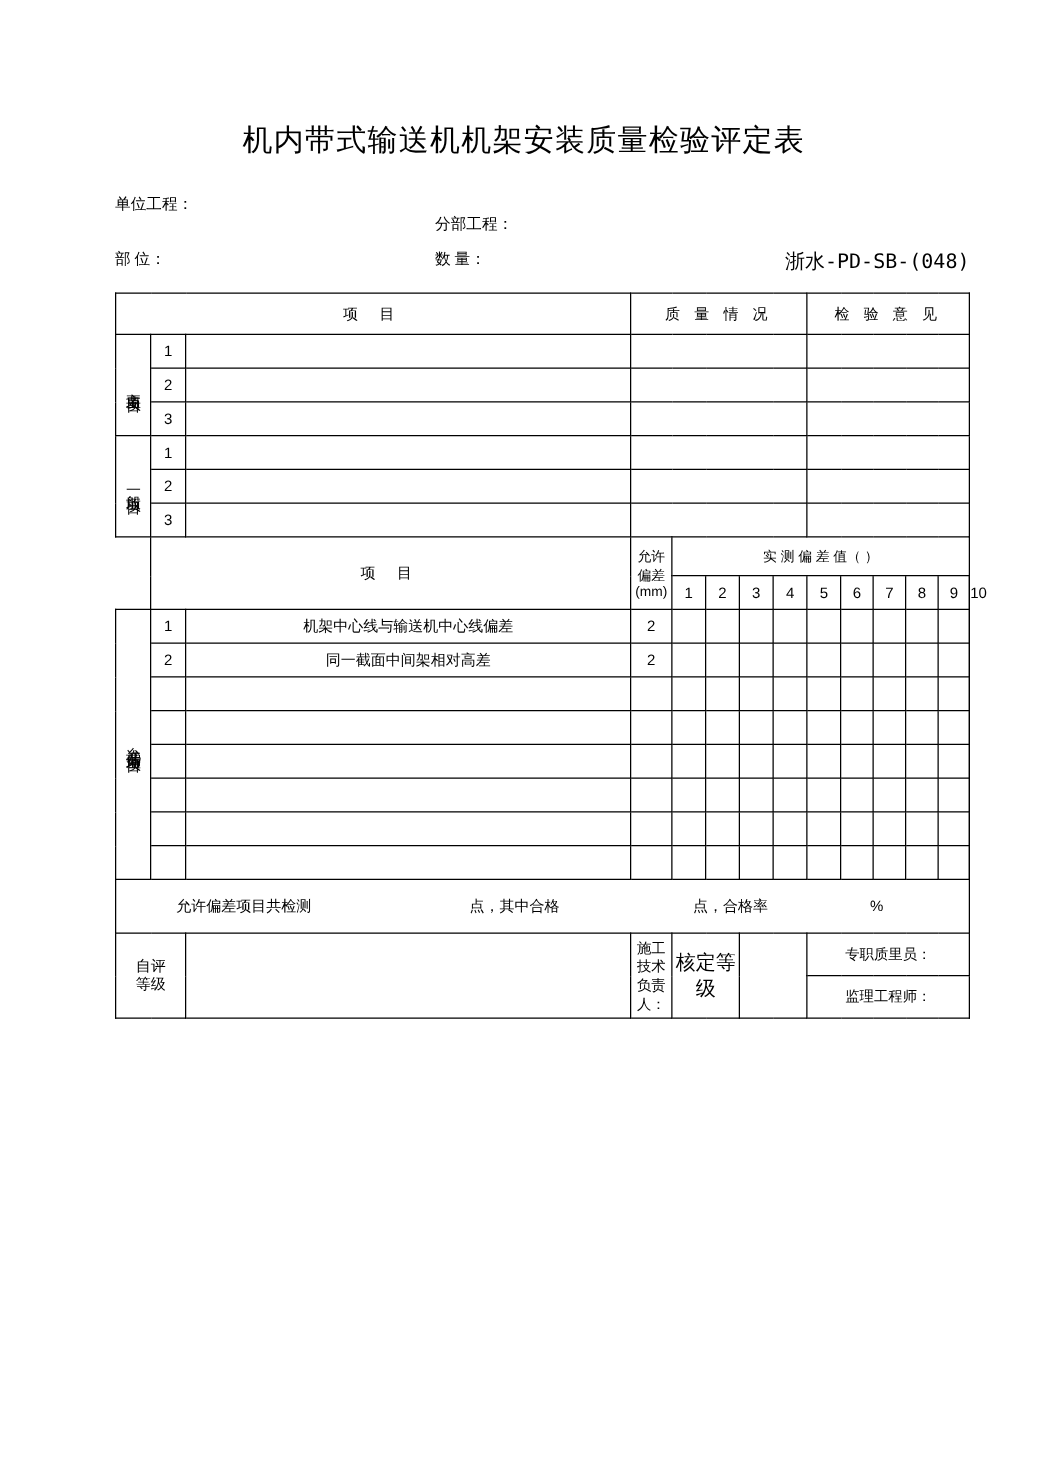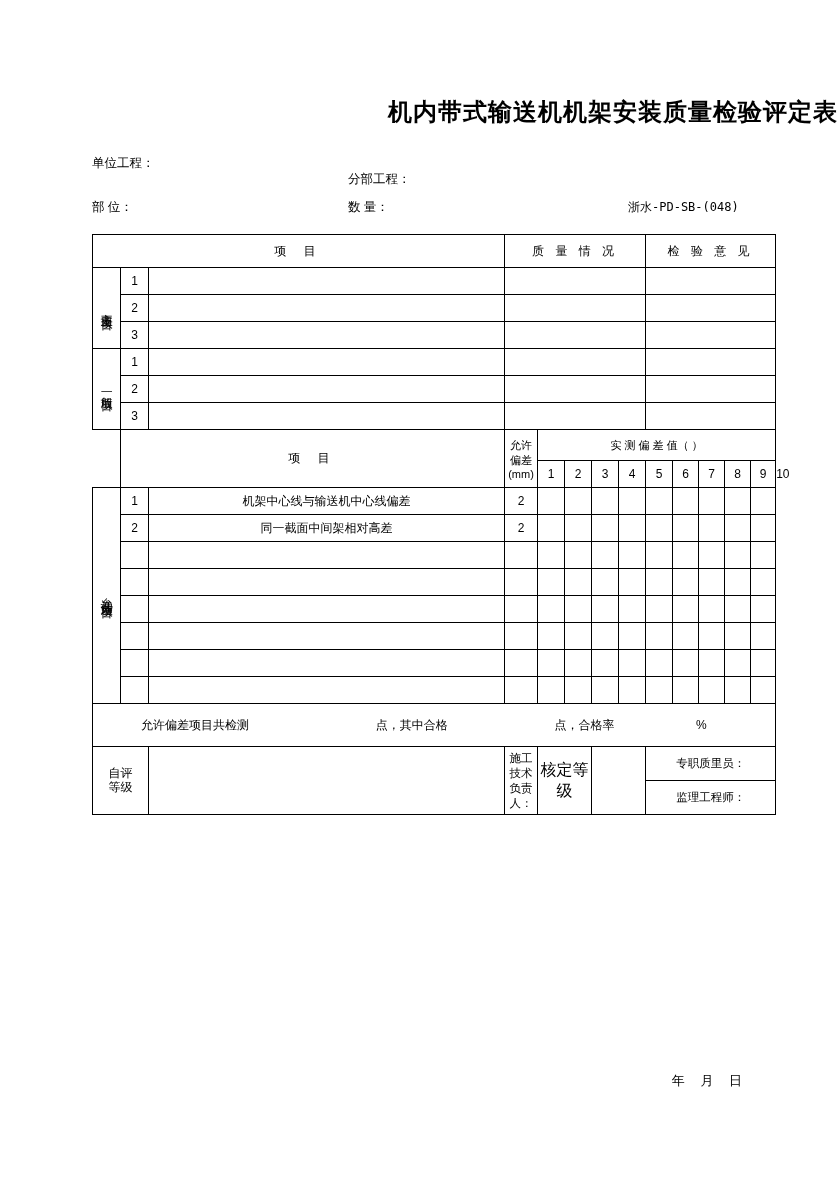--- a/index.html
+++ b/index.html
@@ -18,37 +18,37 @@
     position: relative;
     width: 838px;
     height: 1186px;
     box-sizing: border-box;
   }
   .title {
     position: absolute;
     top: 96px;
     left: 0;
     width: 838px;
-    text-align: right;
+    text-align: center;
     font-size: 24px;
-    font-weight: bold;
+    font-weight: normal;
     letter-spacing: 1px;
     font-family: "DejaVu Sans", "Liberation Sans", sans-serif;
   }
   .hdr {
     position: absolute;
     font-size: 12.5px;
     white-space: nowrap;
     font-family: Liberation Serif, serif;
   }
   .hdr-unit   { top: 155px; left: 92px; }
   .hdr-part   { top: 171px; left: 348px; }
   .hdr-pos    { top: 199px; left: 92px; }
   .hdr-qty    { top: 199px; left: 348px; }
-  .hdr-code   { top: 199px; left: 628px; font-family: "DejaVu Sans Mono", monospace; font-size: 12px; letter-spacing: 0px; }
+  .hdr-code   { top: 199px; left: 628px; font-family: "DejaVu Sans Mono", monospace; font-size: 16px; letter-spacing: 0px; }
 
   table.main {
     position: absolute;
     top: 234px;
     left: 92px;
     width: 656px;
     border-collapse: collapse;
     table-layout: fixed;
   }
   table.main td {
@@ -334,15 +334,14 @@
       <td rowspan="2" colspan="2" style="font-size:16px">核定等级</td>
       <td rowspan="2" colspan="2"></td>
       <td colspan="5" class="left-pad" style="font-size:11.5px; height:33px">专职质里员：</td>
     </tr>
     <tr>
       <td colspan="5" class="left-pad" style="font-size:11.5px; height:33px">监理工程师：</td>
     </tr>
   </tbody>
     </table>
 
-  <div class="footer-date">年  月  日</div>
 
 </div>
 
 </body></html>

